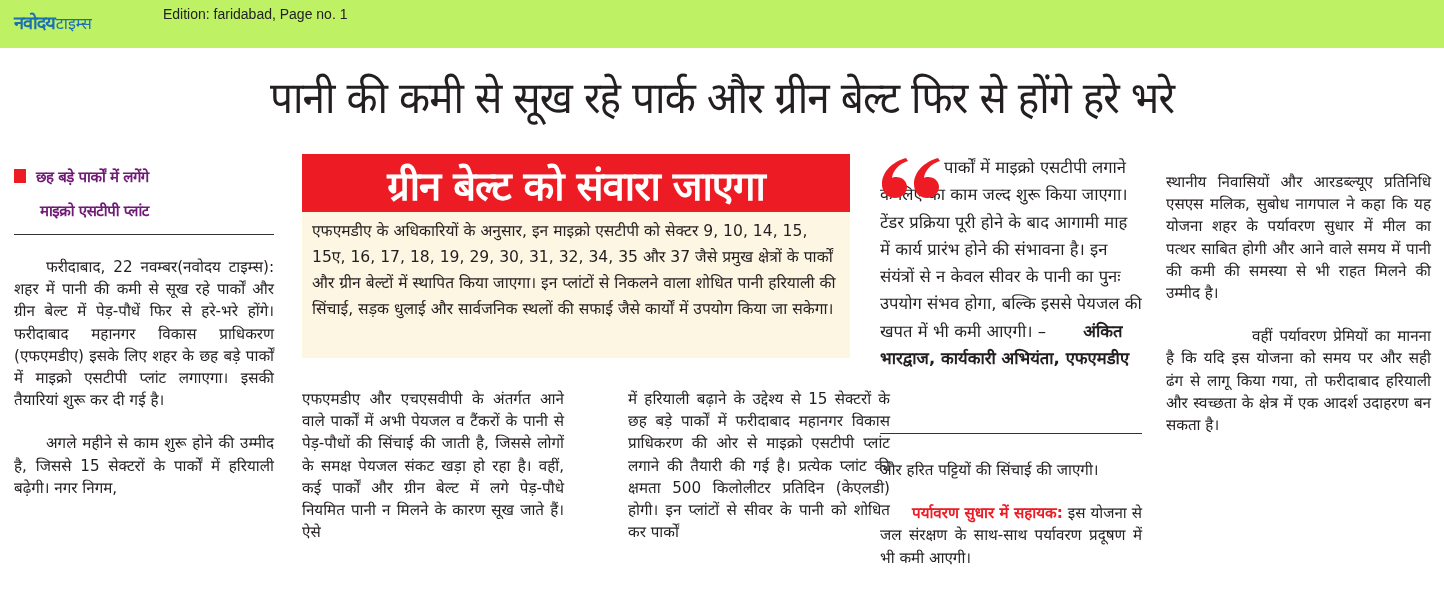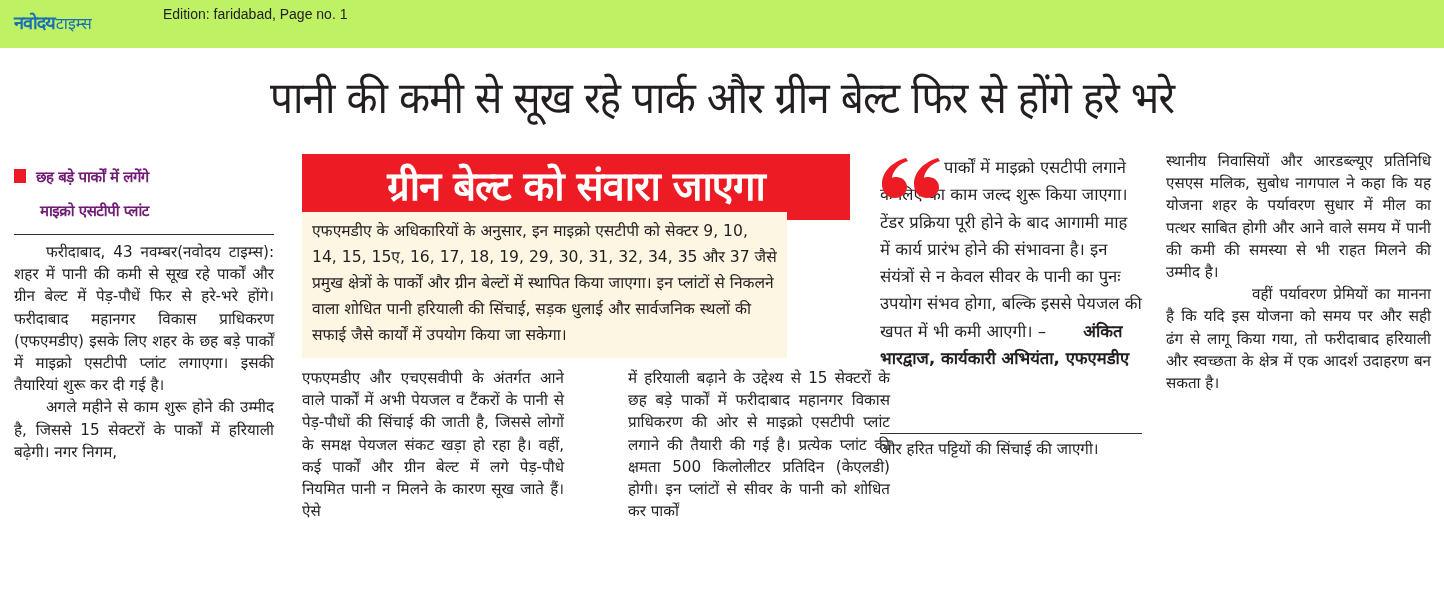--- a/index.html
+++ b/index.html
@@ -11,33 +11,33 @@
   .logo-main { font-family: "DejaVu Sans", sans-serif; font-weight: bold; font-size: 18px; color: #1a6fb5; letter-spacing: -1px; }
   .logo-sub { font-family: "DejaVu Sans", sans-serif; font-size: 16px; color: #1a6fb5; margin-left: 1px; }
   .meta { position: absolute; left: 163px; top: 5px; font-family: "Liberation Sans", sans-serif; font-size: 14px; line-height: 19px; color: #222; }
 
   .headline { position: absolute; left: 0; top: 58px; width: 1444px; text-align: center;
     font-family: "DejaVu Sans", sans-serif; font-size: 44px; font-weight: normal; line-height: 80px; color: #231f20;
     letter-spacing: -1px; transform: scaleX(0.92); transform-origin: center; }
 
   .col { position: absolute; font-family: "DejaVu Sans", sans-serif; font-size: 15.2px; line-height: 22.2px; color: #231f20; }
   .justify { text-align: justify; text-align-last: justify; }
-  .lastline { text-align-last: left; }
+  .lastline { text-align-last: left; margin-top: 21px; }
 
   
   .col1 { left: 14px; top: 160px; width: 260px; }
   .sub-head { font-weight: bold; font-size: 15px; line-height: 34px; color: #701a75; letter-spacing: -0.5px; }
   .sub-head .bullet { display: inline-block; width: 12px; height: 14px; background: #ed1c24; margin-right: 10px; vertical-align: middle; position: relative; top: -2px; }
   .sub-head .line2 { padding-left: 26px; }
   .rule { border: none; border-top: 1.5px solid #333; margin: 6px 0 6px 0; }
 
   
   .redbox { position: absolute; left: 302px; top: 146px; width: 548px; height: 66px; background: #ed1c24; color: #fff;
     font-family: "DejaVu Sans", sans-serif; font-weight: bold; font-size: 40px; line-height: 64px; text-align: center; letter-spacing: -1px; margin-top: 8px; }
-  .creambox { position: absolute; left: 302px; top: 212px; width: 485px; height: 146px; background: #fdf6e3;
+  .creambox { position: absolute; left: 302px; top: 212px; width: 548px; height: 146px; background: #fdf6e3;
     padding: 6px 10px; font-size: 15.6px; line-height: 26px; color: #231f20; }
 
   .col3 { left: 302px; top: 367px; width: 262px; }
   .col4 { left: 628px; top: 367px; width: 262px; }
 
   
   .quote-wrap { position: absolute; left: 880px; top: 154px; width: 262px; }
   .quote-mark { position: absolute; left: 0; top: 0; width: 62px; height: 46px; }
   .quote-text { font-size: 16.6px; line-height: 27.3px; color: #231f20; }
   .quote-text .indent { display: inline-block; width: 64px; }
@@ -64,21 +64,21 @@
 </div>
 
 <h1 class="headline">पानी की कमी से सूख रहे पार्क और ग्रीन बेल्ट फिर से होंगे हरे भरे</h1>
 
 <div class="col col1">
   <div class="sub-head">
     <div><span class="bullet"></span><span>छह बड़े पार्कों में लगेंगे</span></div>
     <div class="line2">माइक्रो एसटीपी प्लांट</div>
   </div>
   <hr class="rule">
-  <p class="justify lastline indent-p">फरीदाबाद, 43 नवम्बर(नवोदय टाइम्स): शहर में पानी की कमी से सूख रहे पार्कों और ग्रीन बेल्ट में पेड़-पौधें फिर से हरे-भरे होंगे। फरीदाबाद महानगर विकास प्राधिकरण (एफएमडीए) इसके लिए शहर के छह बड़े पार्कों में माइक्रो एसटीपी प्लांट लगाएगा। इसकी तैयारियां शुरू कर दी गई है।</p>
+  <p class="justify lastline indent-p">फरीदाबाद, 22 नवम्बर(नवोदय टाइम्स): शहर में पानी की कमी से सूख रहे पार्कों और ग्रीन बेल्ट में पेड़-पौधें फिर से हरे-भरे होंगे। फरीदाबाद महानगर विकास प्राधिकरण (एफएमडीए) इसके लिए शहर के छह बड़े पार्कों में माइक्रो एसटीपी प्लांट लगाएगा। इसकी तैयारियां शुरू कर दी गई है।</p>
   <p class="justify lastline indent-p">अगले महीने से काम शुरू होने की उम्मीद है, जिससे 15 सेक्टरों के पार्कों में हरियाली बढ़ेगी। नगर निगम,</p>
 </div>
 
 <div class="redbox">ग्रीन बेल्ट को संवारा जाएगा</div>
 <div class="creambox">एफएमडीए के अधिकारियों के अनुसार, इन माइक्रो एसटीपी को सेक्टर 9, 10, 14, 15, 15ए, 16, 17, 18, 19, 29, 30, 31, 32, 34, 35 और 37 जैसे प्रमुख क्षेत्रों के पार्कों और ग्रीन बेल्टों में स्थापित किया जाएगा। इन प्लांटों से निकलने वाला शोधित पानी हरियाली की सिंचाई, सड़क धुलाई और सार्वजनिक स्थलों की सफाई जैसे कार्यों में उपयोग किया जा सकेगा।</div>
 
 <div class="col col3 justify lastline">एफएमडीए और एचएसवीपी के अंतर्गत आने वाले पार्कों में अभी पेयजल व टैंकरों के पानी से पेड़-पौधों की सिंचाई की जाती है, जिससे लोगों के समक्ष पेयजल संकट खड़ा हो रहा है। वहीं, कई पार्कों और ग्रीन बेल्ट में लगे पेड़-पौधे नियमित पानी न मिलने के कारण सूख जाते हैं। ऐसे</div>
 <div class="col col4 justify lastline">में हरियाली बढ़ाने के उद्देश्य से 15 सेक्टरों के छह बड़े पार्कों में फरीदाबाद महानगर विकास प्राधिकरण की ओर से माइक्रो एसटीपी प्लांट लगाने की तैयारी की गई है। प्रत्येक प्लांट की क्षमता 500 किलोलीटर प्रतिदिन (केएलडी) होगी। इन प्लांटों से सीवर के पानी को शोधित कर पार्कों</div>
 
 <div class="quote-wrap">
@@ -88,18 +88,19 @@
   </svg>
   <div class="quote-text">
     <span class="indent"></span><span>पार्कों में माइक्रो एसटीपी लगाने के लिए का काम जल्द शुरू किया जाएगा। टेंडर प्रक्रिया पूरी होने के बाद आगामी माह में कार्य प्रारंभ होने की संभावना है। इन संयंत्रों से न केवल सीवर के पानी का पुनः उपयोग संभव होगा, बल्कि इससे पेयजल की खपत में भी कमी आएगी। –</span>
     <span class="quote-by">अंकित भारद्वाज, कार्यकारी अभियंता, एफएमडीए</span>
   </div>
 </div>
 <div class="rule2"></div>
 
 <div class="col col5">
   <p class="justify lastline">और हरित पट्टियों की सिंचाई की जाएगी।</p>
+  <p class="justify lastline indent-p"><span class="red-lead">पर्यावरण सुधार में सहायक:</span><span> इस योजना से जल संरक्षण के साथ-साथ पर्यावरण प्रदूषण में भी कमी आएगी।</span></p>
 </div>
 
 <div class="col col6">
   <p class="justify lastline">स्थानीय निवासियों और आरडब्ल्यूए प्रतिनिधि एसएस मलिक, सुबोध नागपाल ने कहा कि यह योजना शहर के पर्यावरण सुधार में मील का पत्थर साबित होगी और आने वाले समय में पानी की कमी की समस्या से भी राहत मिलने की उम्मीद है।</p>
   <p class="justify lastline indent-p-big">वहीं पर्यावरण प्रेमियों का मानना है कि यदि इस योजना को समय पर और सही ढंग से लागू किया गया, तो फरीदाबाद हरियाली और स्वच्छता के क्षेत्र में एक आदर्श उदाहरण बन सकता है।</p>
 </div>
 
 </body></html>

